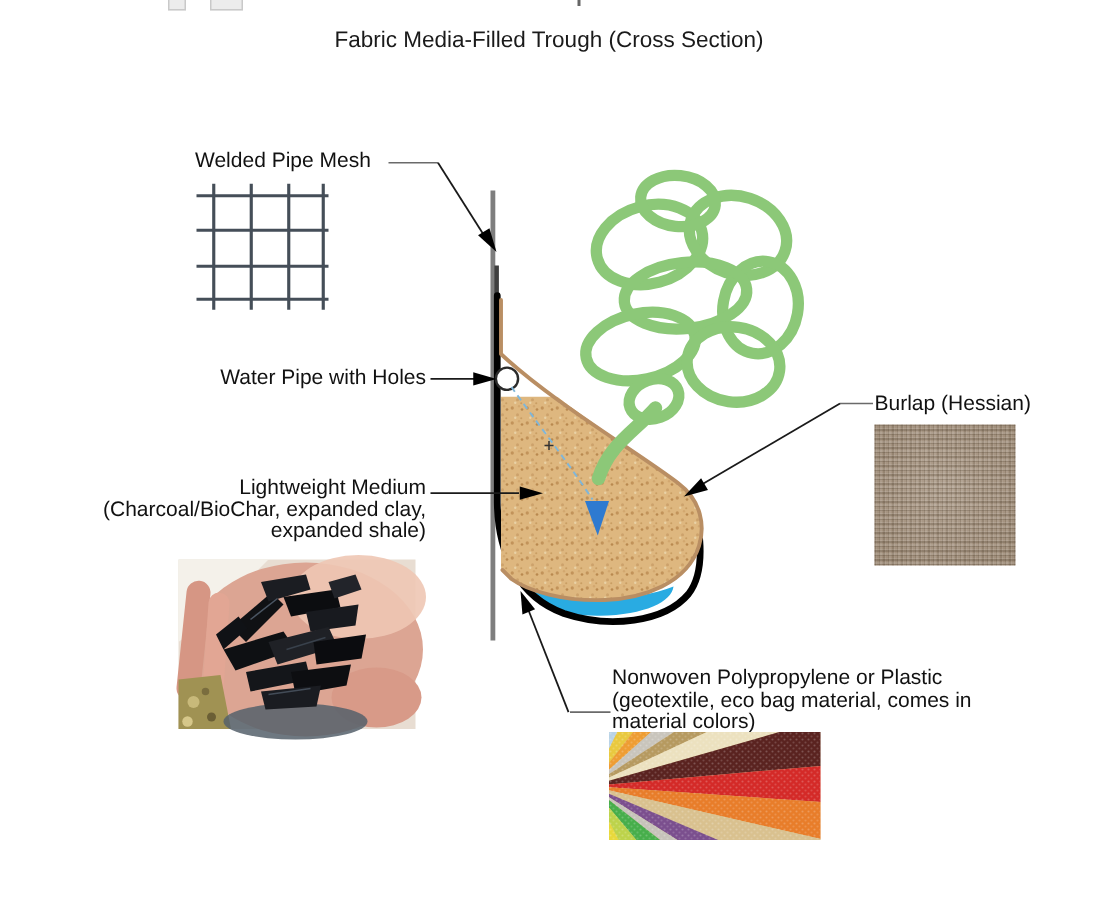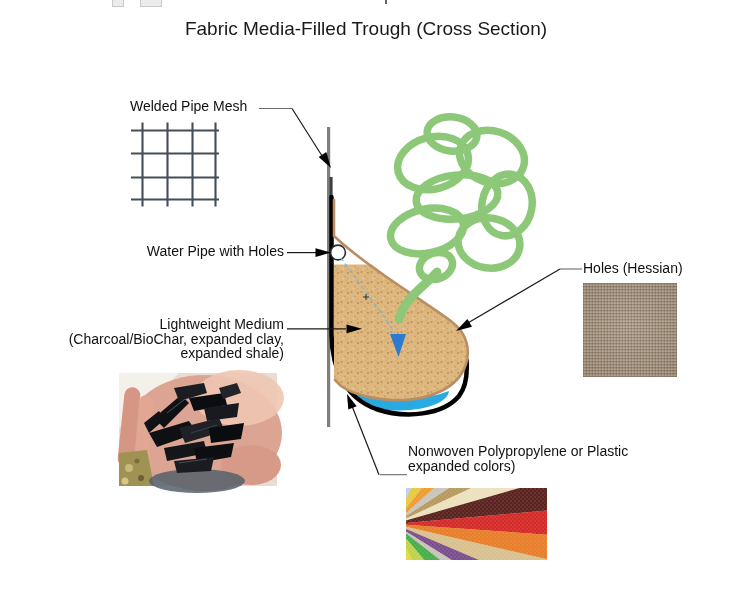--- a/index.html
+++ b/index.html
@@ -4,21 +4,21 @@
 <style>
   html,body{margin:0;padding:0;background:#ffffff;}
   #page{
     position:relative;width:732px;height:599px;background:#ffffff;overflow:hidden;
     font-family:"Liberation Sans","DejaVu Sans",sans-serif;color:#111;
   }
   .label{position:absolute;font-size:14px;line-height:14.5px;white-space:nowrap;}
   .label.right{text-align:right;}
   #title{
     position:absolute;top:18px;left:0;width:732px;text-align:center;
-    font-size:19px;color:#1a1a1a;
+    font-size:15px;color:#1a1a1a;
   }
   #diagram-svg{position:absolute;left:0;top:0;}
   #burlap-swatch{
     position:absolute;left:583px;top:283px;width:94px;height:94px;
     background-color:#a89683;
     background-image:
       repeating-linear-gradient(0deg, rgba(62,48,30,.20) 0 1px, rgba(255,255,255,.10) 1px 2px, rgba(0,0,0,0) 2px 3px),
       repeating-linear-gradient(90deg, rgba(62,48,30,.16) 0 1px, rgba(255,255,255,.08) 1px 2px, rgba(0,0,0,0) 2px 3px),
       radial-gradient(circle at 50% 45%, rgba(255,255,255,.10), rgba(90,70,45,.14));
   }
@@ -38,25 +38,26 @@
   <div class="label" style="left:130px;top:99px;">Welded Pipe Mesh</div>
 
   <div class="label" style="right:448px;top:244px;">Water Pipe with Holes</div>
 
   <div class="label right" style="right:448px;top:317px;">
     <div>Lightweight Medium</div>
     <div>(Charcoal/BioChar, expanded clay,</div>
     <div>expanded shale)</div>
   </div>
 
-  <div class="label" style="left:583px;top:261px;">Holes (Hessian)</div>
+  <div class="label" style="left:583px;top:261px;">Burlap (Hessian)</div>
 
   <div class="label" style="left:408px;top:444px;">
     <div>Nonwoven Polypropylene or Plastic</div>
-    <div>expanded colors)</div>
+    <div>(geotextile, eco bag material, comes in</div>
+    <div>material colors)</div>
   </div>
 
   <div id="burlap-swatch"></div>
 
   <svg id="diagram-svg" width="732" height="599" viewBox="0 0 732 599">
     <defs>
       <pattern id="sandp" width="10" height="10" patternUnits="userSpaceOnUse">
         <rect width="10" height="10" fill="#deb77f"></rect>
         <circle cx="1.5" cy="2" r="1.1" fill="#c2935a"></circle>
         <circle cx="5" cy="6.5" r="1" fill="#cda26b"></circle>

